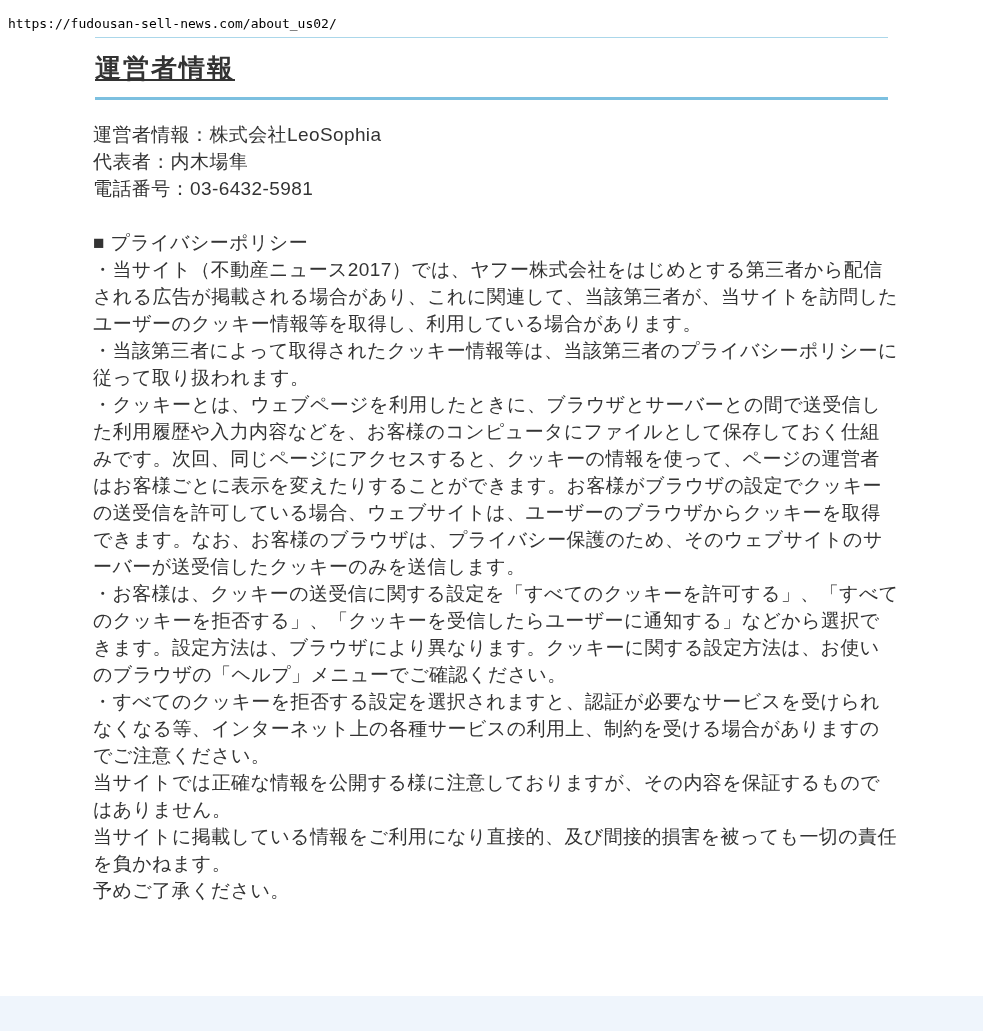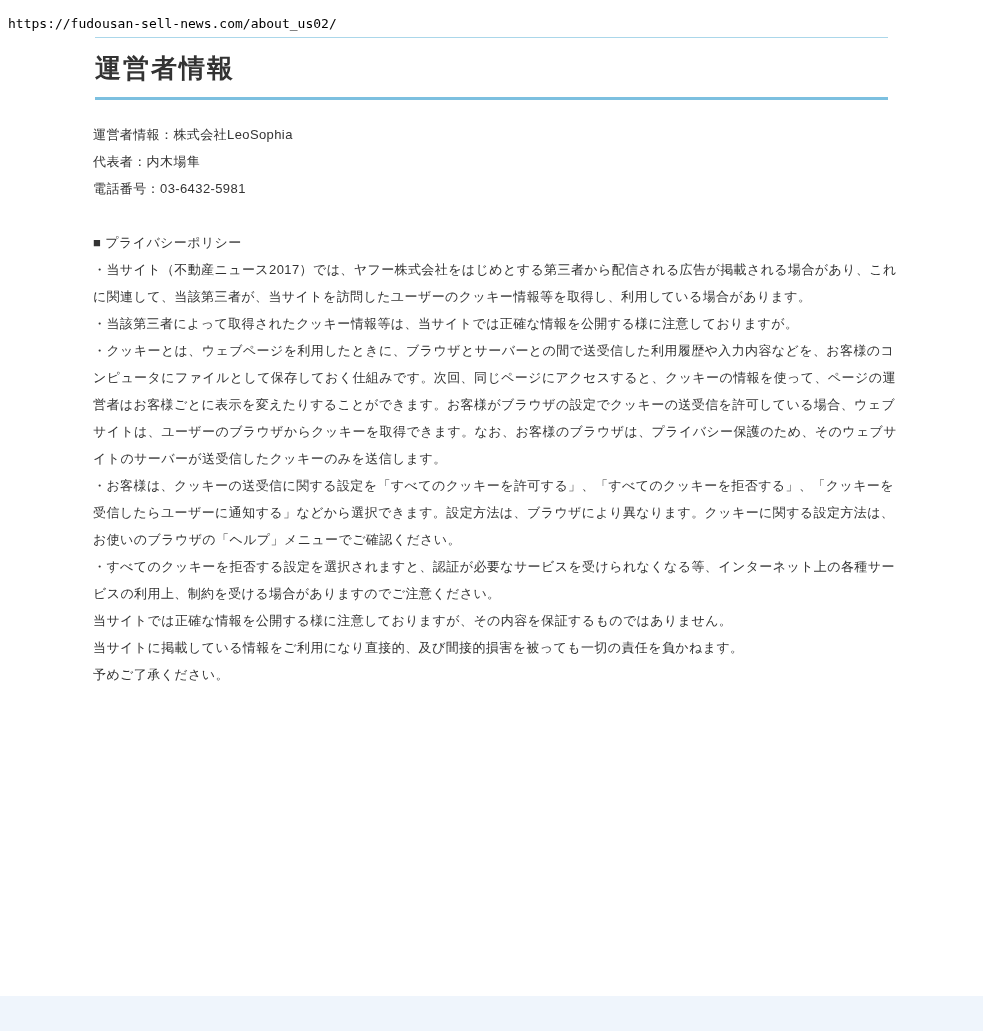--- a/index.html
+++ b/index.html
@@ -35,24 +35,25 @@
     width: 793px;
     margin: 0 0 0 2px;
     border-top: 1px solid #abd7ea;
     border-bottom: 3px solid #7cc0e0;
     padding: 15px 0 13px 0;
     font-size: 26px;
     font-weight: bold;
     letter-spacing: 2px;
     color: #333333;
     line-height: 1.2;
+    text-decoration: underline;
   }
   .body-text {
     margin-top: 21px;
-    font-size: 13px;
+    font-size: 19px;
     line-height: 27px;
     letter-spacing: 0.4px;
     color: #333333;
   }
   .body-text p {
     margin: 0;
     padding: 0;
   }
   .section-title {
     margin-top: 27px !important;
@@ -77,21 +78,21 @@
   <h1 class="page-title">運営者情報</h1>
 
   <div class="body-text">
 
     <p>運営者情報：株式会社LeoSophia</p>
     <p>代表者：内木場隼</p>
     <p>電話番号：03-6432-5981</p>
 
     <p class="section-title">■ プライバシーポリシー</p>
     <p>・当サイト（不動産ニュース2017）では、ヤフー株式会社をはじめとする第三者から配信される広告が掲載される場合があり、これに関連して、当該第三者が、当サイトを訪問したユーザーのクッキー情報等を取得し、利用している場合があります。</p>
-    <p>・当該第三者によって取得されたクッキー情報等は、当サイトでは正確な情報を公開する様に注意しておりますが。</p>
+    <p>・当該第三者によって取得されたクッキー情報等は、当該第三者のプライバシーポリシーに従って取り扱われます。</p>
     <p>・クッキーとは、ウェブページを利用したときに、ブラウザとサーバーとの間で送受信した利用履歴や入力内容などを、お客様のコンピュータにファイルとして保存しておく仕組みです。次回、同じページにアクセスすると、クッキーの情報を使って、ページの運営者はお客様ごとに表示を変えたりすることができます。お客様がブラウザの設定でクッキーの送受信を許可している場合、ウェブサイトは、ユーザーのブラウザからクッキーを取得できます。なお、お客様のブラウザは、プライバシー保護のため、そのウェブサイトのサーバーが送受信したクッキーのみを送信します。</p>
     <p>・お客様は、クッキーの送受信に関する設定を「すべてのクッキーを許可する」、「すべてのクッキーを拒否する」、「クッキーを受信したらユーザーに通知する」などから選択できます。設定方法は、ブラウザにより異なります。クッキーに関する設定方法は、お使いのブラウザの「ヘルプ」メニューでご確認ください。</p>
     <p>・すべてのクッキーを拒否する設定を選択されますと、認証が必要なサービスを受けられなくなる等、インターネット上の各種サービスの利用上、制約を受ける場合がありますのでご注意ください。</p>
 
     <p>当サイトでは正確な情報を公開する様に注意しておりますが、その内容を保証するものではありません。</p>
     <p>当サイトに掲載している情報をご利用になり直接的、及び間接的損害を被っても一切の責任を負かねます。</p>
     <p>予めご了承ください。</p>
 
   </div>
 </div>

